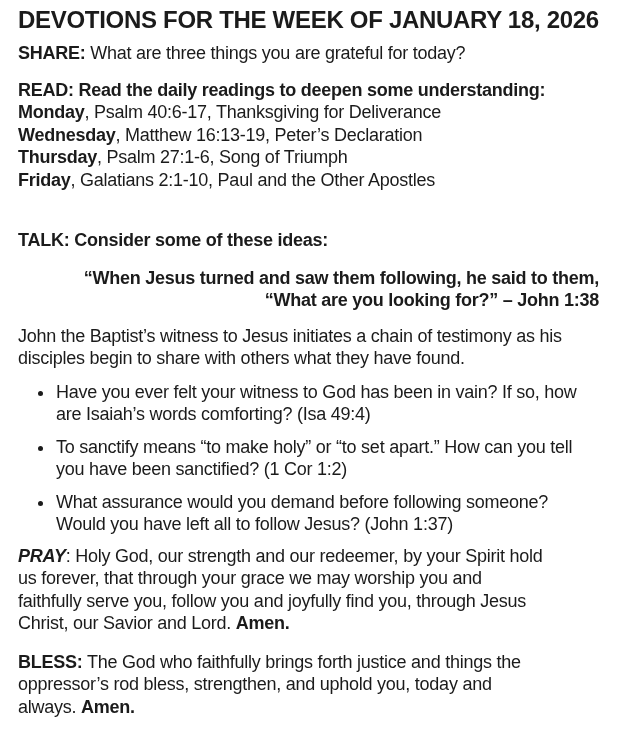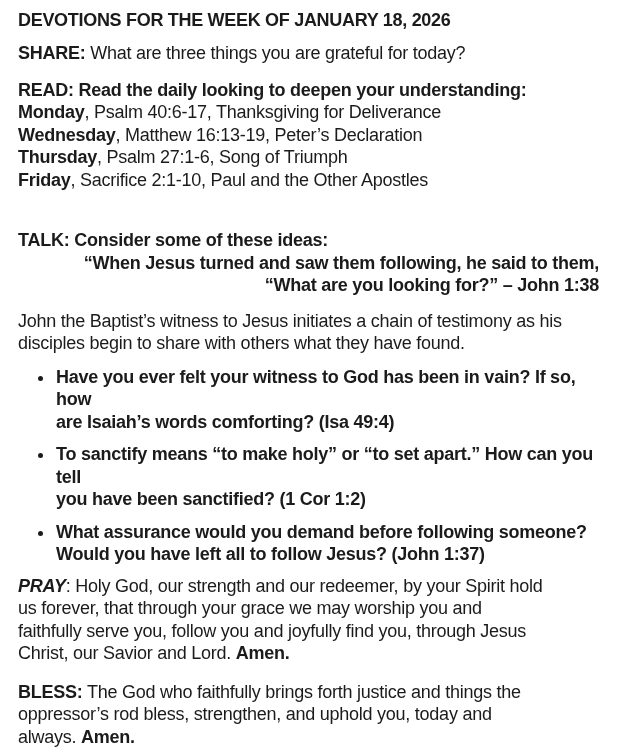--- a/index.html
+++ b/index.html
@@ -18,48 +18,47 @@
     letter-spacing: -0.25px;
   }
   .page {
     box-sizing: border-box;
     width: 617px;
     height: 752px;
     padding: 8px 18px 0 18px;
   }
   h1.title {
     margin: 0 0 10px 0;
-    font-size: 18px;
+    font-size: 24px;
     line-height: 24px;
     font-weight: 700;
     letter-spacing: -0.3px;
   }
   p, .para {
     margin: 0;
   }
   .share-line { margin-bottom: 14px; }
   .read-block { margin-bottom: 38px; }
-  .talk-line { }
+  .talk-line { margin-bottom: 15px; }
   b, strong, .bold { font-weight: 700; }
   .bolditalic { font-weight: 700; font-style: italic; }
   .quote {
     margin: 0 0 13px 0;
     font-weight: 700;
     text-align: right;
     white-space: pre-line;
   }
   .intro {
     margin: 0 0 11px 0;
     white-space: pre-line;
   }
   ul.bullet-list {
     margin: 0 0 0 0;
     padding: 0 0 0 37px;
     list-style: disc outside;
-    font-weight: bold;
   }
   ul.bullet-list li {
     margin: 0 0 10px 0;
     padding-left: 1px;
     white-space: pre-line;
   }
   ul.bullet-list li:last-child { margin-bottom: 9px; }
   .pray-para {
     margin: 0 0 16px 0;
     white-space: pre-line;
@@ -73,25 +72,25 @@
 </head>
 <body>
 
 <div class="page">
 
   <h1 class="title">DEVOTIONS FOR THE WEEK OF JANUARY 18, 2026</h1>
 
   <p class="para share-line"><strong>SHARE:</strong><span> What are three things you are grateful for today?</span></p>
 
   <div class="read-block">
-    <p class="para"><strong>READ:</strong><strong> Read the daily looking to deepen your understanding:</strong></p>
+    <p class="para"><strong>READ:</strong><strong> Read the daily readings to deepen some understanding:</strong></p>
     <p class="para day-line"><strong>Monday</strong><span>, Psalm 40:6-17, Thanksgiving for Deliverance</span></p>
     <p class="para day-line"><strong>Wednesday</strong><span>, Matthew 16:13-19, Peter’s Declaration</span></p>
     <p class="para day-line"><strong>Thursday</strong><span>, Psalm 27:1-6, Song of Triumph</span></p>
-    <p class="para day-line"><strong>Friday</strong><span>, Sacrifice 2:1-10, Paul and the Other Apostles</span></p>
+    <p class="para day-line"><strong>Friday</strong><span>, Galatians 2:1-10, Paul and the Other Apostles</span></p>
   </div>
 
   <p class="para talk-line"><strong>TALK:</strong><strong> Consider some of these ideas:</strong></p>
 
   <div class="quote">“When Jesus turned and saw them following, he said to them,
 “What are you looking for?” – John 1:38</div>
 
   <div class="intro">John the Baptist’s witness to Jesus initiates a chain of testimony as his
 disciples begin to share with others what they have found.</div>
 

